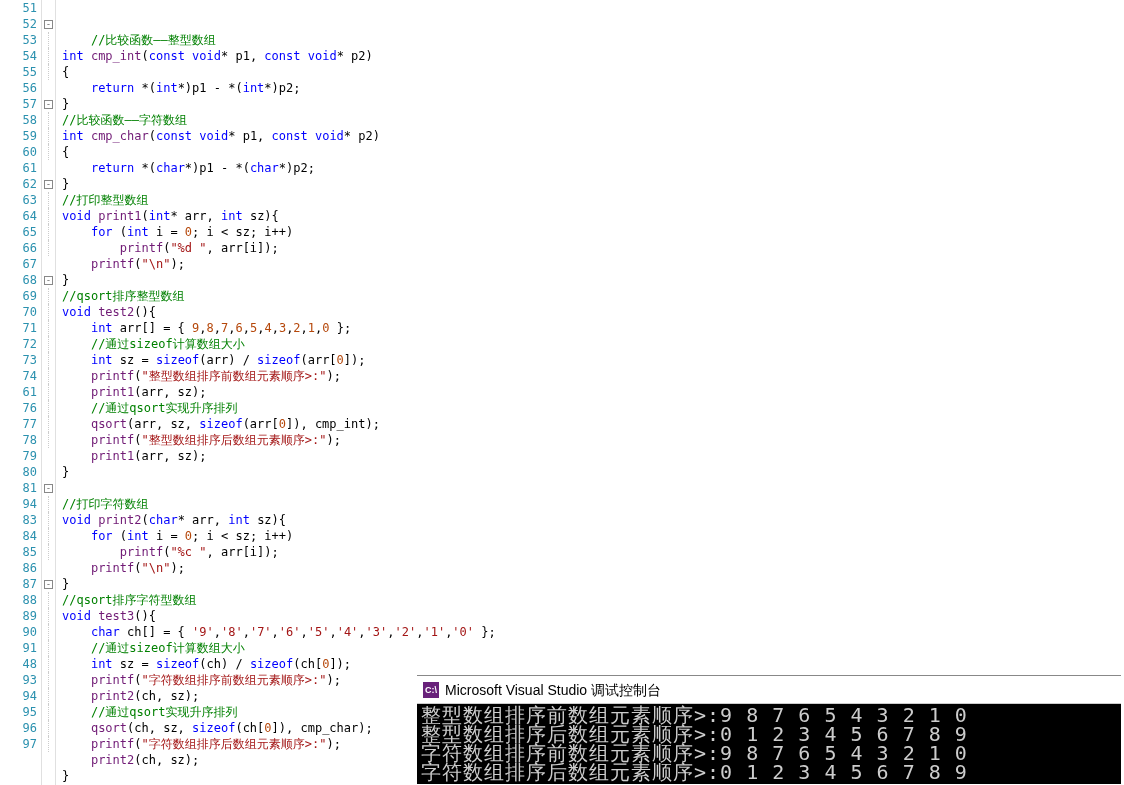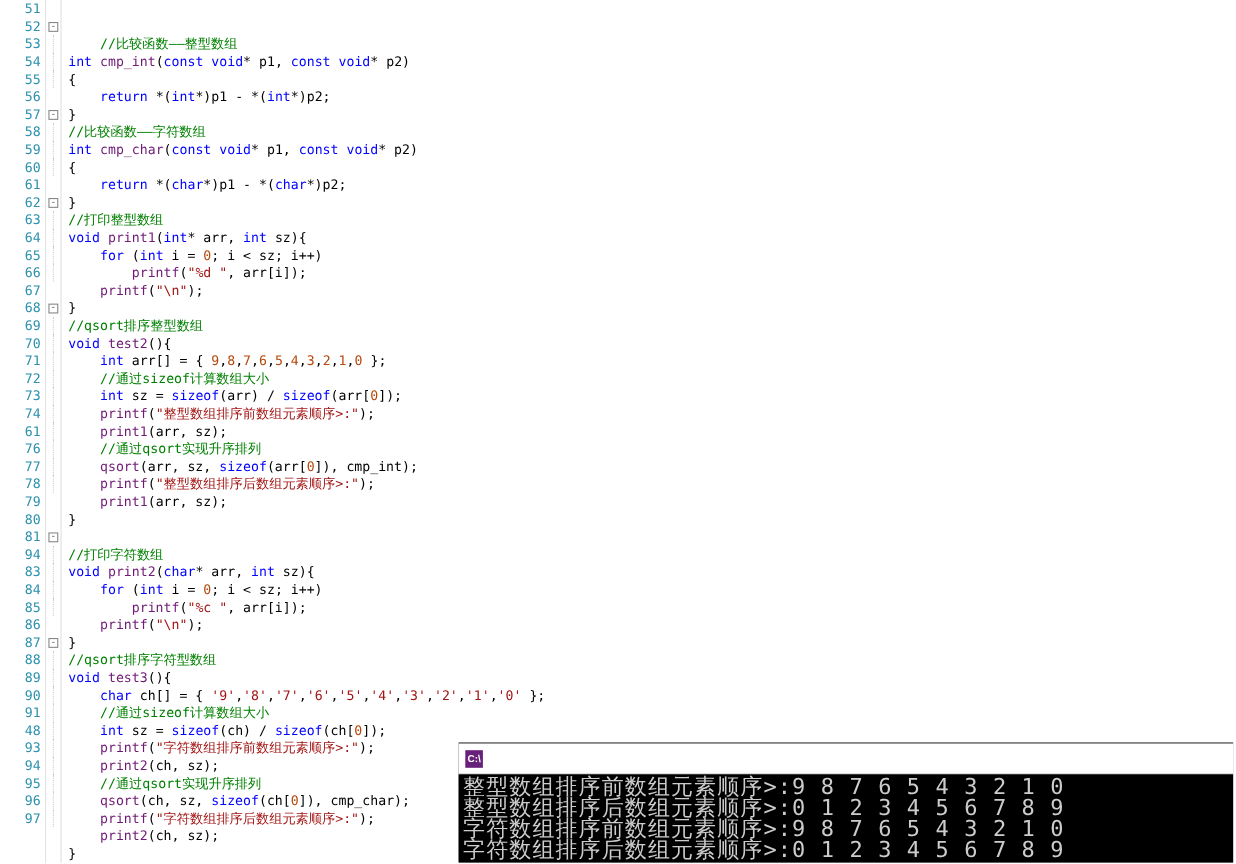--- a/index.html
+++ b/index.html
@@ -286,15 +286,16 @@
       <div>
         <span class="fold-line"></span>
       </div>
     </div>
   <div class="code" id="code"><div class="code-line"><span>    </span><span class="cmt">//比较函数——整型数组</span></div><div class="code-line"><span class="kw">int</span><span> </span><span class="fn">cmp_int</span><span>(</span><span class="kw">const</span><span> </span><span class="kw">void</span><span>* p1, </span><span class="kw">const</span><span> </span><span class="kw">void</span><span>* p2)</span></div><div class="code-line"><span>{</span></div><div class="code-line"><span>    </span><span class="kw">return</span><span> *(</span><span class="kw">int</span><span>*)p1 - *(</span><span class="kw">int</span><span>*)p2;</span></div><div class="code-line"><span>}</span></div><div class="code-line"><span class="cmt">//比较函数——字符数组</span></div><div class="code-line"><span class="kw">int</span><span> </span><span class="fn">cmp_char</span><span>(</span><span class="kw">const</span><span> </span><span class="kw">void</span><span>* p1, </span><span class="kw">const</span><span> </span><span class="kw">void</span><span>* p2)</span></div><div class="code-line"><span>{</span></div><div class="code-line"><span>    </span><span class="kw">return</span><span> *(</span><span class="kw">char</span><span>*)p1 - *(</span><span class="kw">char</span><span>*)p2;</span></div><div class="code-line"><span>}</span></div><div class="code-line"><span class="cmt">//打印整型数组</span></div><div class="code-line"><span class="kw">void</span><span> </span><span class="fn">print1</span><span>(</span><span class="kw">int</span><span>* arr, </span><span class="kw">int</span><span> sz){</span></div><div class="code-line"><span>    </span><span class="kw">for</span><span> (</span><span class="kw">int</span><span> i = </span><span class="num">0</span><span>; i &lt; sz; i++)</span></div><div class="code-line"><span>        </span><span class="fn">printf</span><span>(</span><span class="str">"%d "</span><span>, arr[i]);</span></div><div class="code-line"><span>    </span><span class="fn">printf</span><span>(</span><span class="str">"\n"</span><span>);</span></div><div class="code-line"><span>}</span></div><div class="code-line"><span class="cmt">//qsort排序整型数组</span></div><div class="code-line"><span class="kw">void</span><span> </span><span class="fn">test2</span><span>(){</span></div><div class="code-line"><span>    </span><span class="kw">int</span><span> arr[] = { </span><span class="num">9</span><span>,</span><span class="num">8</span><span>,</span><span class="num">7</span><span>,</span><span class="num">6</span><span>,</span><span class="num">5</span><span>,</span><span class="num">4</span><span>,</span><span class="num">3</span><span>,</span><span class="num">2</span><span>,</span><span class="num">1</span><span>,</span><span class="num">0</span><span> };</span></div><div class="code-line"><span>    </span><span class="cmt">//通过sizeof计算数组大小</span></div><div class="code-line"><span>    </span><span class="kw">int</span><span> sz = </span><span class="kw">sizeof</span><span>(arr) / </span><span class="kw">sizeof</span><span>(arr[</span><span class="num">0</span><span>]);</span></div><div class="code-line"><span>    </span><span class="fn">printf</span><span>(</span><span class="str">"整型数组排序前数组元素顺序&gt;:"</span><span>);</span></div><div class="code-line"><span>    </span><span class="fn">print1</span><span>(arr, sz);</span></div><div class="code-line"><span>    </span><span class="cmt">//通过qsort实现升序排列</span></div><div class="code-line"><span>    </span><span class="fn">qsort</span><span>(arr, sz, </span><span class="kw">sizeof</span><span>(arr[</span><span class="num">0</span><span>]), cmp_int);</span></div><div class="code-line"><span>    </span><span class="fn">printf</span><span>(</span><span class="str">"整型数组排序后数组元素顺序&gt;:"</span><span>);</span></div><div class="code-line"><span>    </span><span class="fn">print1</span><span>(arr, sz);</span></div><div class="code-line"><span>}</span></div><div class="code-line"><span></span></div><div class="code-line"><span class="cmt">//打印字符数组</span></div><div class="code-line"><span class="kw">void</span><span> </span><span class="fn">print2</span><span>(</span><span class="kw">char</span><span>* arr, </span><span class="kw">int</span><span> sz){</span></div><div class="code-line"><span>    </span><span class="kw">for</span><span> (</span><span class="kw">int</span><span> i = </span><span class="num">0</span><span>; i &lt; sz; i++)</span></div><div class="code-line"><span>        </span><span class="fn">printf</span><span>(</span><span class="str">"%c "</span><span>, arr[i]);</span></div><div class="code-line"><span>    </span><span class="fn">printf</span><span>(</span><span class="str">"\n"</span><span>);</span></div><div class="code-line"><span>}</span></div><div class="code-line"><span class="cmt">//qsort排序字符型数组</span></div><div class="code-line"><span class="kw">void</span><span> </span><span class="fn">test3</span><span>(){</span></div><div class="code-line"><span>    </span><span class="kw">char</span><span> ch[] = { </span><span class="str">'9'</span><span>,</span><span class="str">'8'</span><span>,</span><span class="str">'7'</span><span>,</span><span class="str">'6'</span><span>,</span><span class="str">'5'</span><span>,</span><span class="str">'4'</span><span>,</span><span class="str">'3'</span><span>,</span><span class="str">'2'</span><span>,</span><span class="str">'1'</span><span>,</span><span class="str">'0'</span><span> };</span></div><div class="code-line"><span>    </span><span class="cmt">//通过sizeof计算数组大小</span></div><div class="code-line"><span>    </span><span class="kw">int</span><span> sz = </span><span class="kw">sizeof</span><span>(ch) / </span><span class="kw">sizeof</span><span>(ch[</span><span class="num">0</span><span>]);</span></div><div class="code-line"><span>    </span><span class="fn">printf</span><span>(</span><span class="str">"字符数组排序前数组元素顺序&gt;:"</span><span>);</span></div><div class="code-line"><span>    </span><span class="fn">print2</span><span>(ch, sz);</span></div><div class="code-line"><span>    </span><span class="cmt">//通过qsort实现升序排列</span></div><div class="code-line"><span>    </span><span class="fn">qsort</span><span>(ch, sz, </span><span class="kw">sizeof</span><span>(ch[</span><span class="num">0</span><span>]), cmp_char);</span></div><div class="code-line"><span>    </span><span class="fn">printf</span><span>(</span><span class="str">"字符数组排序后数组元素顺序&gt;:"</span><span>);</span></div><div class="code-line"><span>    </span><span class="fn">print2</span><span>(ch, sz);</span></div><div class="code-line"><span>}</span></div></div>
 </div>
 
 <div class="console">
   <div class="console-title">
     <span class="console-icon">C:\</span>
+    <span>Microsoft Visual Studio 调试控制台</span>
   </div>
   <div class="console-body" id="console-body"><div>整型数组排序前数组元素顺序&gt;:9 8 7 6 5 4 3 2 1 0</div><div>整型数组排序后数组元素顺序&gt;:0 1 2 3 4 5 6 7 8 9</div><div>字符数组排序前数组元素顺序&gt;:9 8 7 6 5 4 3 2 1 0</div><div>字符数组排序后数组元素顺序&gt;:0 1 2 3 4 5 6 7 8 9</div></div>
 </div>
 
 </body></html>

